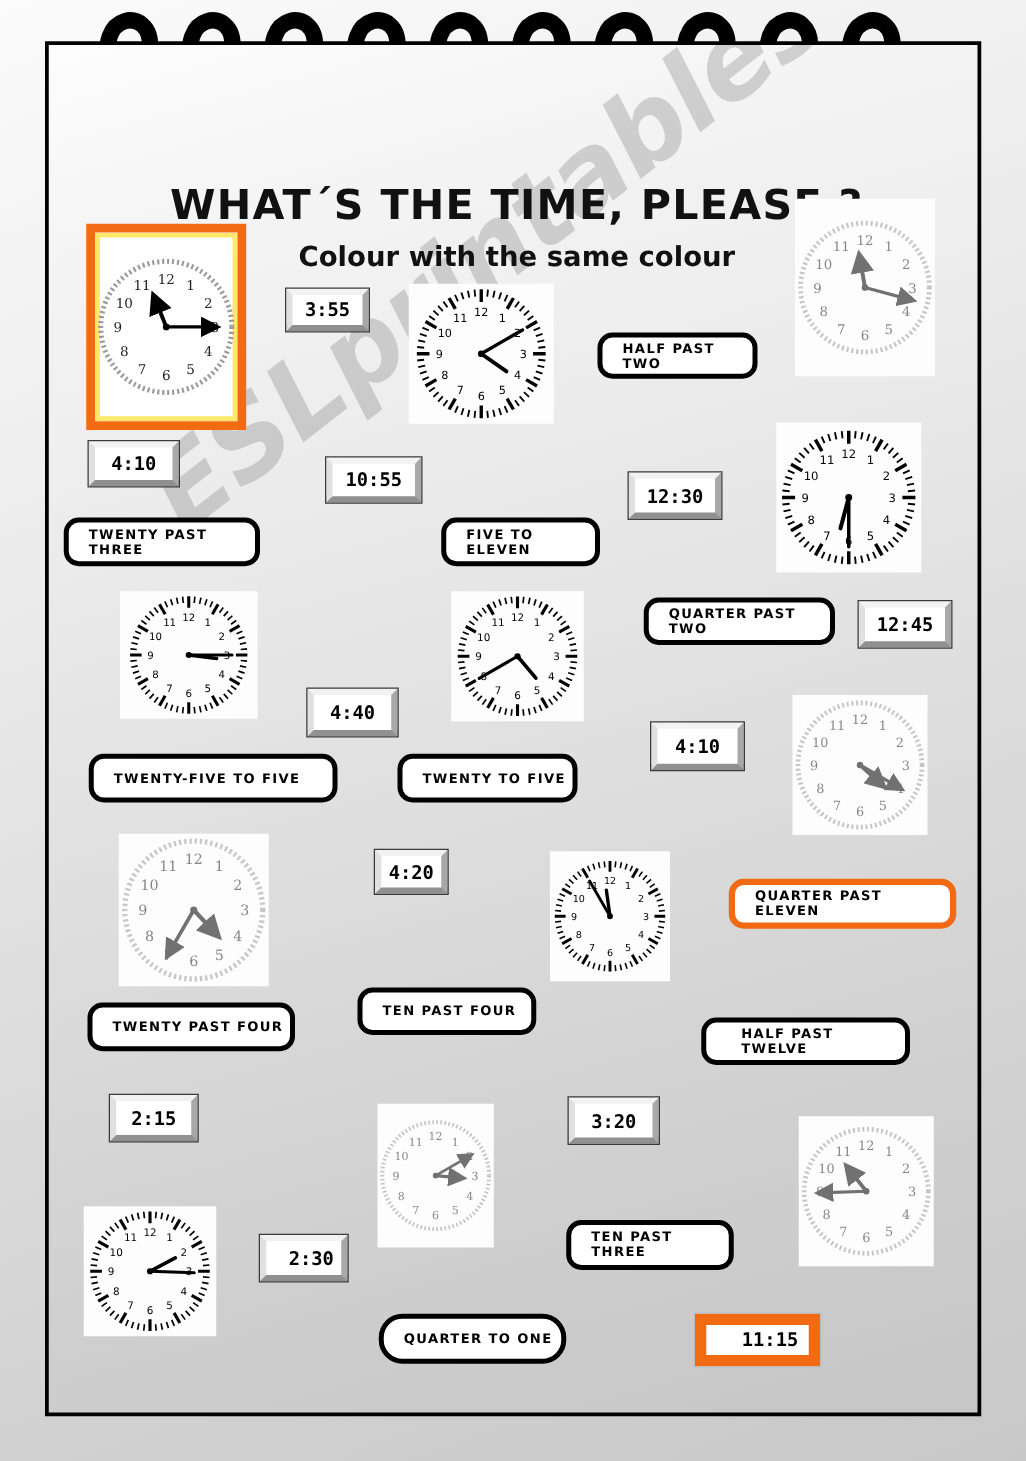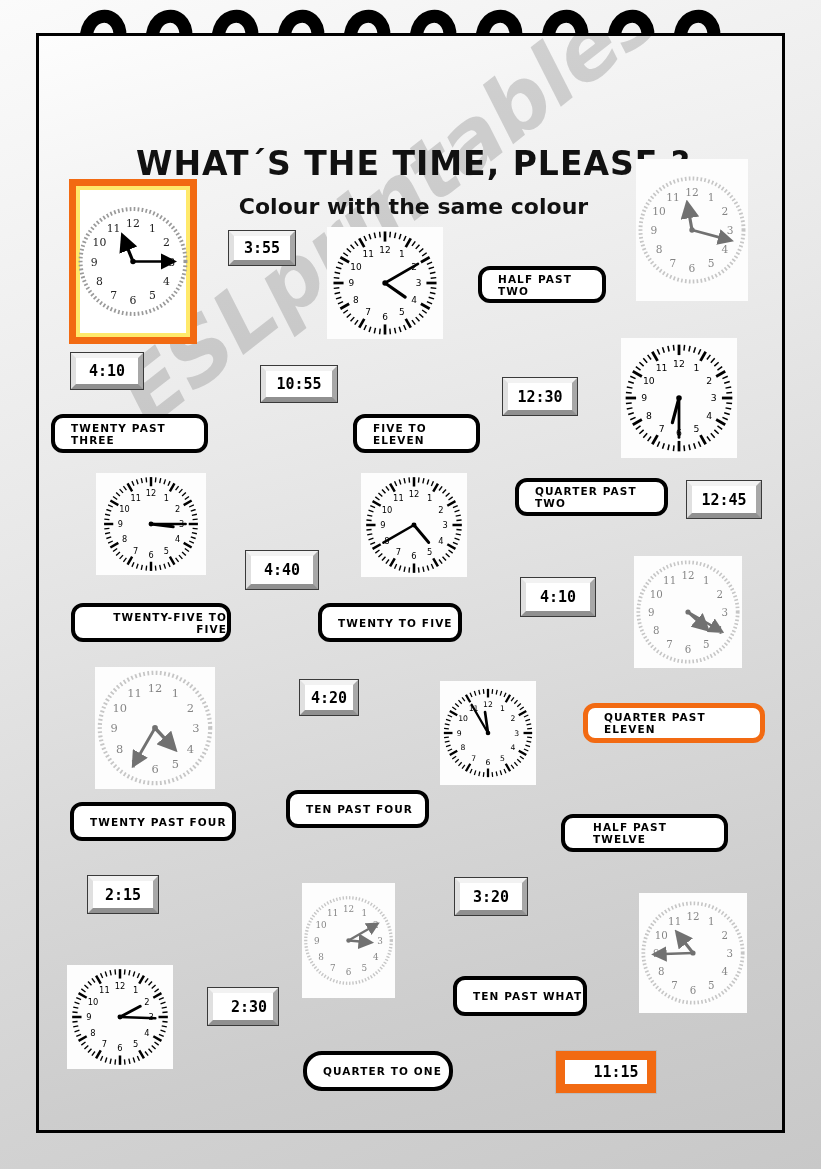--- a/index.html
+++ b/index.html
@@ -818,24 +818,24 @@
         <div class="digital" style="left: 49px; top: 840px; width: 70px; height: 37px;">2:15</div>
         <div class="digital" style="left: 416px; top: 842px; width: 72px; height: 37px;">3:20</div>
         <div class="digital" style="left: 169px; top: 952px; width: 70px; height: 37px; padding-left: 12px;">2:30</div>
         <div class="digital hl" style="left: 517px; top: 1015px; width: 100px; height: 42px;">11:15</div>
       </div>
     <div id="words-layer">
         <div class="wordbox" style="left: 439px; top: 230px; width: 128px; height: 37px;">HALF PAST TWO</div>
         <div class="wordbox" style="left: 12px; top: 378px; width: 157px; height: 39px;">TWENTY PAST THREE</div>
         <div class="wordbox" style="left: 314px; top: 378px; width: 127px; height: 39px;">FIVE TO ELEVEN</div>
         <div class="wordbox" style="left: 476px; top: 442px; width: 153px; height: 38px;">QUARTER PAST TWO</div>
-        <div class="wordbox" style="left: 32px; top: 567px; width: 160px; height: 39px; text-align: right;">TWENTY-FIVE TO FIVE</div>
+        <div class="wordbox" style="left: 32px; top: 567px; width: 199px; height: 39px; text-align: right;">TWENTY-FIVE TO FIVE</div>
         <div class="wordbox" style="left: 279px; top: 567px; width: 144px; height: 39px;">TWENTY  TO FIVE</div>
         <div class="wordbox hl" style="left: 544px; top: 667px; width: 182px; height: 40px;">QUARTER PAST ELEVEN</div>
         <div class="wordbox" style="left: 247px; top: 754px; width: 143px; height: 38px;">TEN PAST FOUR</div>
         <div class="wordbox" style="left: 31px; top: 766px; width: 166px; height: 39px;">TWENTY PAST FOUR</div>
         <div class="wordbox" style="left: 522px; top: 778px; width: 167px; height: 38px; padding-left: 28px;">HALF PAST TWELVE</div>
-        <div class="wordbox" style="left: 414px; top: 940px; width: 134px; height: 40px;">TEN PAST WHAT</div>
+        <div class="wordbox" style="left: 414px; top: 940px; width: 134px; height: 40px;">TEN PAST THREE</div>
         <div class="wordbox" style="left: 264px; top: 1015px; width: 150px; height: 40px; border-radius: 19px;">QUARTER TO ONE</div>
       </div>
 
   </div>
 </div>
 
 </body></html>

